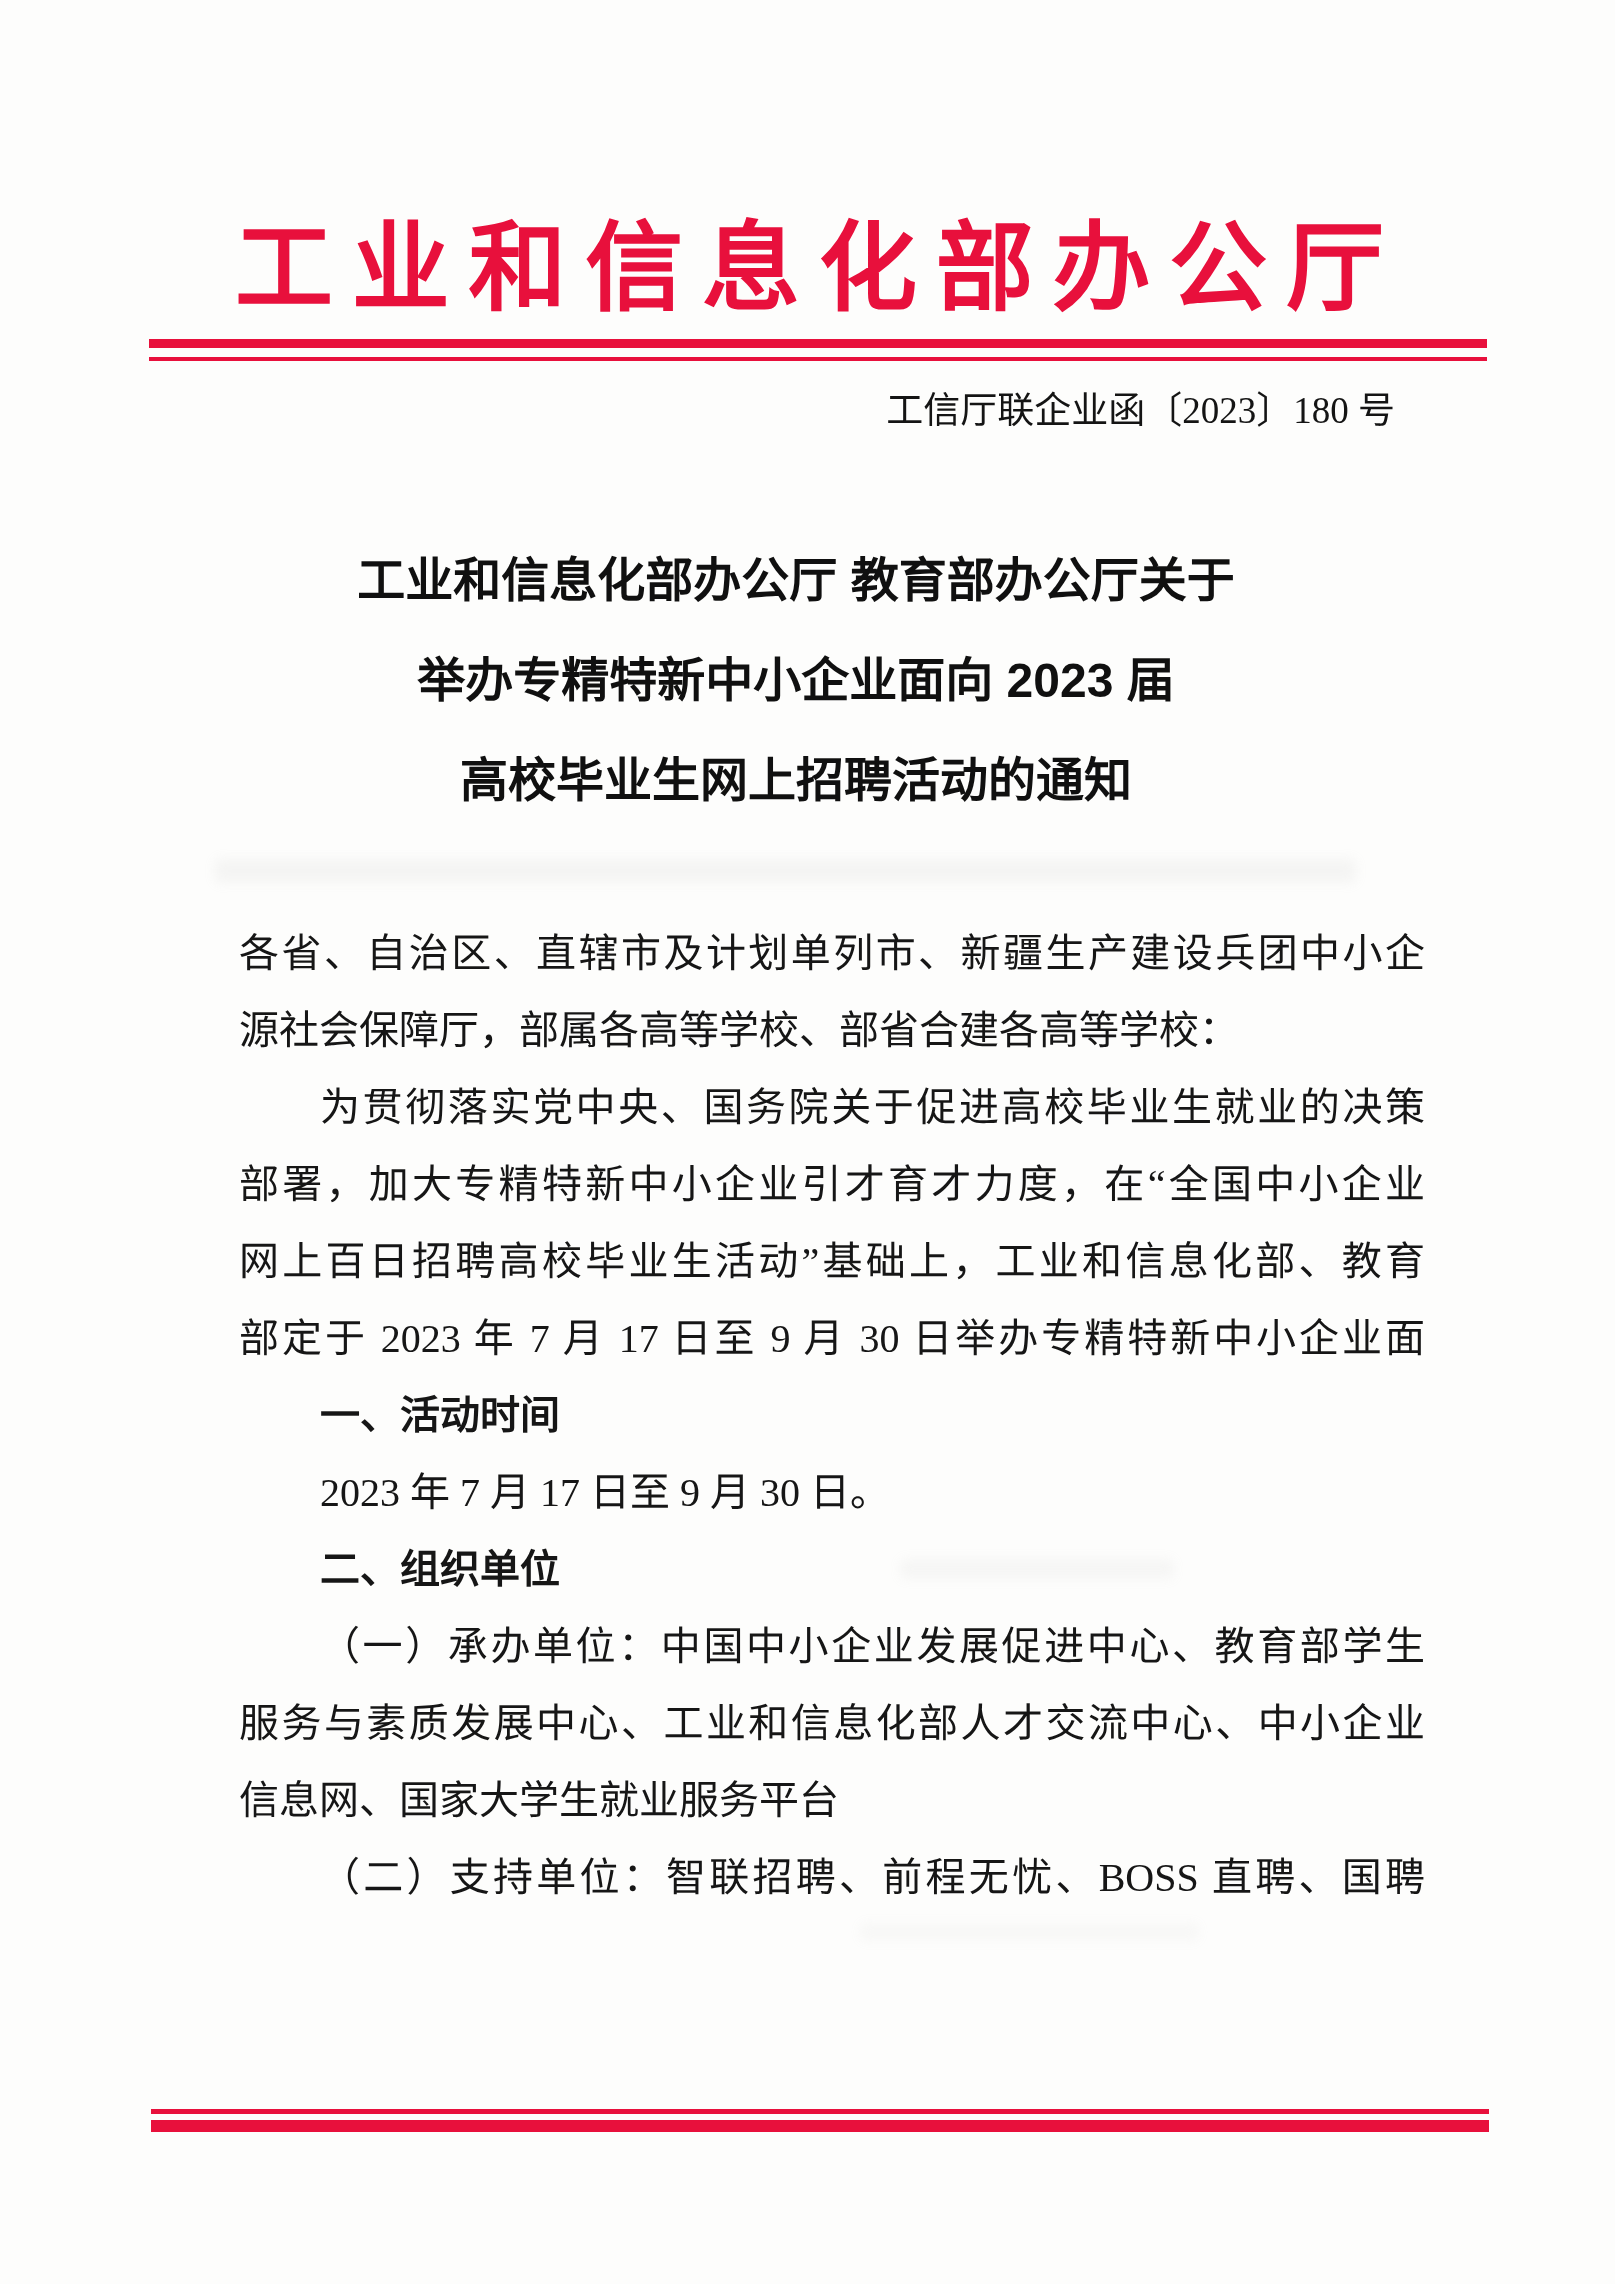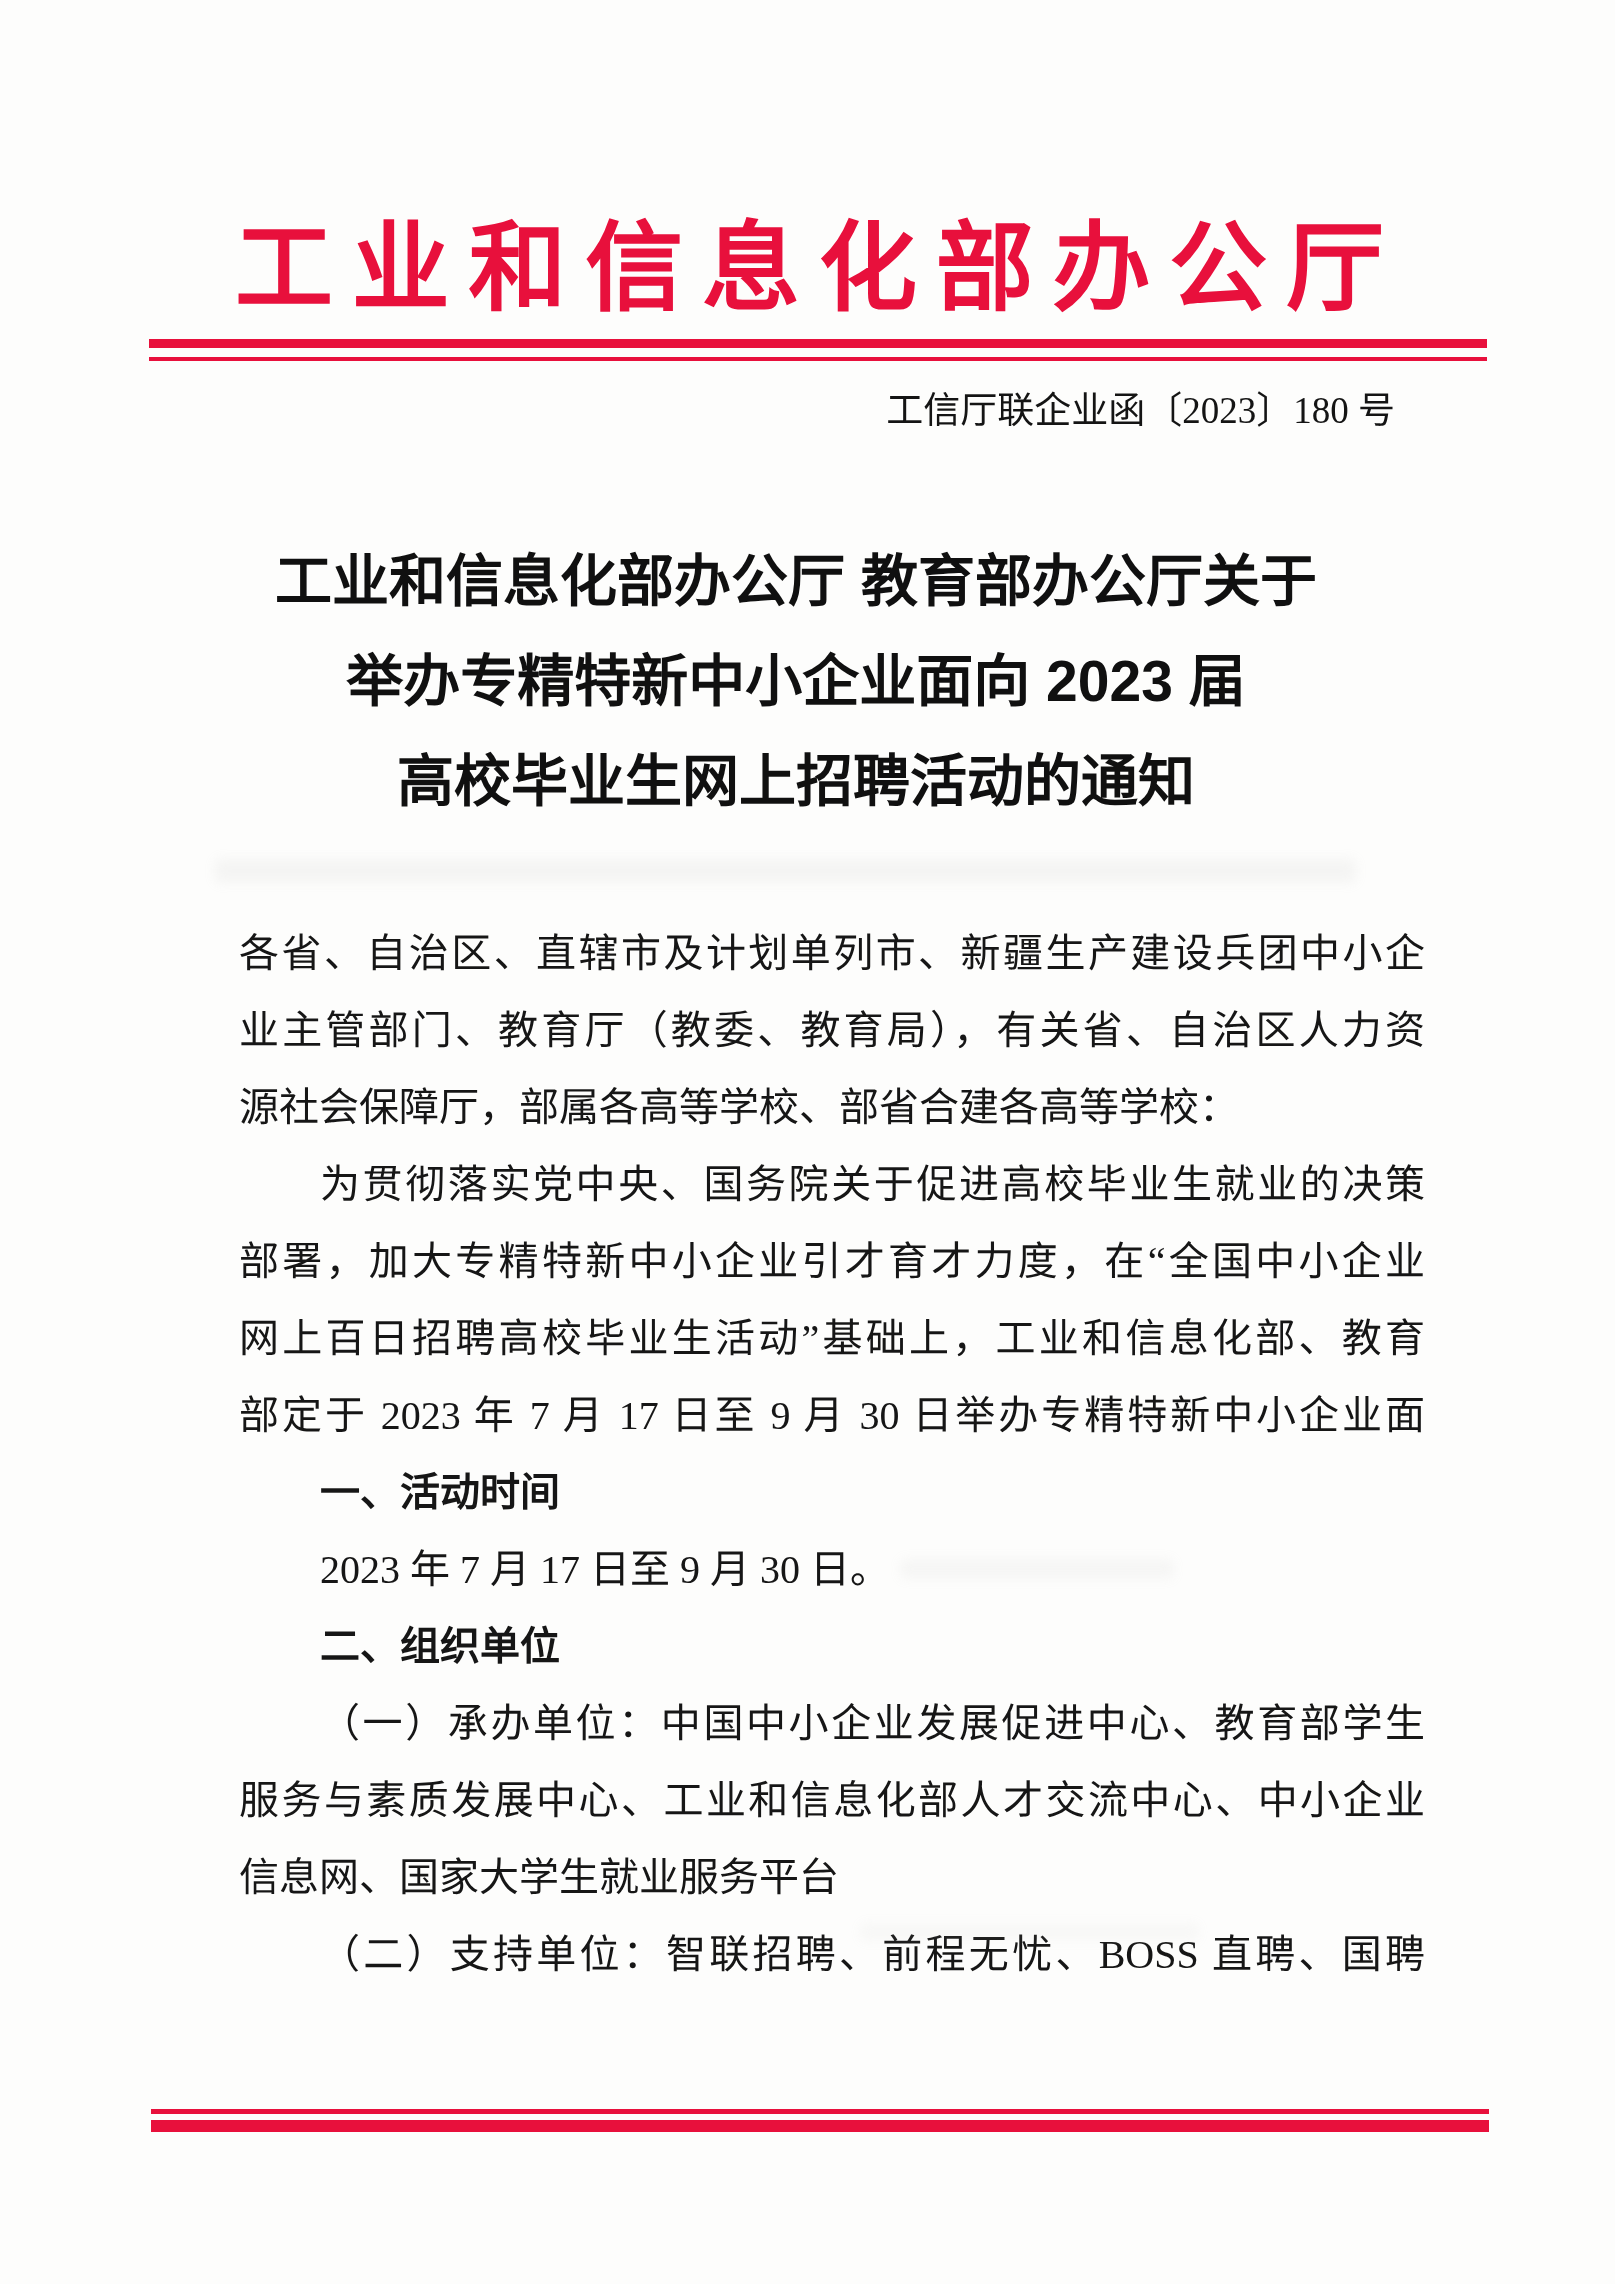--- a/index.html
+++ b/index.html
@@ -57,21 +57,21 @@
 
   
   .doc-title {
     position: absolute;
     left: 0;
     top: 531px;
     width: 1592px;
     text-align: center;
     font-family: "Liberation Sans", "DejaVu Sans", sans-serif;
     font-weight: 700;
-    font-size: 57px;
+    font-size: 48px;
     color: #101010;
   }
   .doc-title .t-line {
     height: 100px;
     line-height: 100px;
     white-space: nowrap;
   }
 
   
   .body-block {
@@ -130,21 +130,20 @@
   <div class="doc-number">工信厅联企业函〔2023〕180 号</div>
 
   <div class="doc-title">
     <div class="t-line">工业和信息化部办公厅 教育部办公厅关于</div>
     <div class="t-line">举办专精特新中小企业面向 2023 届</div>
     <div class="t-line">高校毕业生网上招聘活动的通知</div>
   </div>
 
   <div class="body-block">
     <div class="b-line jl">各省、自治区、直辖市及计划单列市、新疆生产建设兵团中小企</div>
-    <div class="b-line jl">业主管部门、教育厅（教委、教育局），有关省、自治区人力资</div>
     <div class="b-line ll">源社会保障厅，部属各高等学校、部省合建各高等学校：</div>
     <div class="b-line jl indent">为贯彻落实党中央、国务院关于促进高校毕业生就业的决策</div>
     <div class="b-line jl">部署，加大专精特新中小企业引才育才力度，在“全国中小企业</div>
     <div class="b-line jl">网上百日招聘高校毕业生活动”基础上，工业和信息化部、教育</div>
     <div class="b-line jl">部定于 2023 年 7 月 17 日至 9 月 30 日举办专精特新中小企业面</div>
     <div class="b-line head indent">一、活动时间</div>
     <div class="b-line ll indent">2023 年 7 月 17 日至 9 月 30 日。</div>
     <div class="b-line head indent">二、组织单位</div>
     <div class="b-line jl indent">（一）承办单位：中国中小企业发展促进中心、教育部学生</div>
     <div class="b-line jl">服务与素质发展中心、工业和信息化部人才交流中心、中小企业</div>

